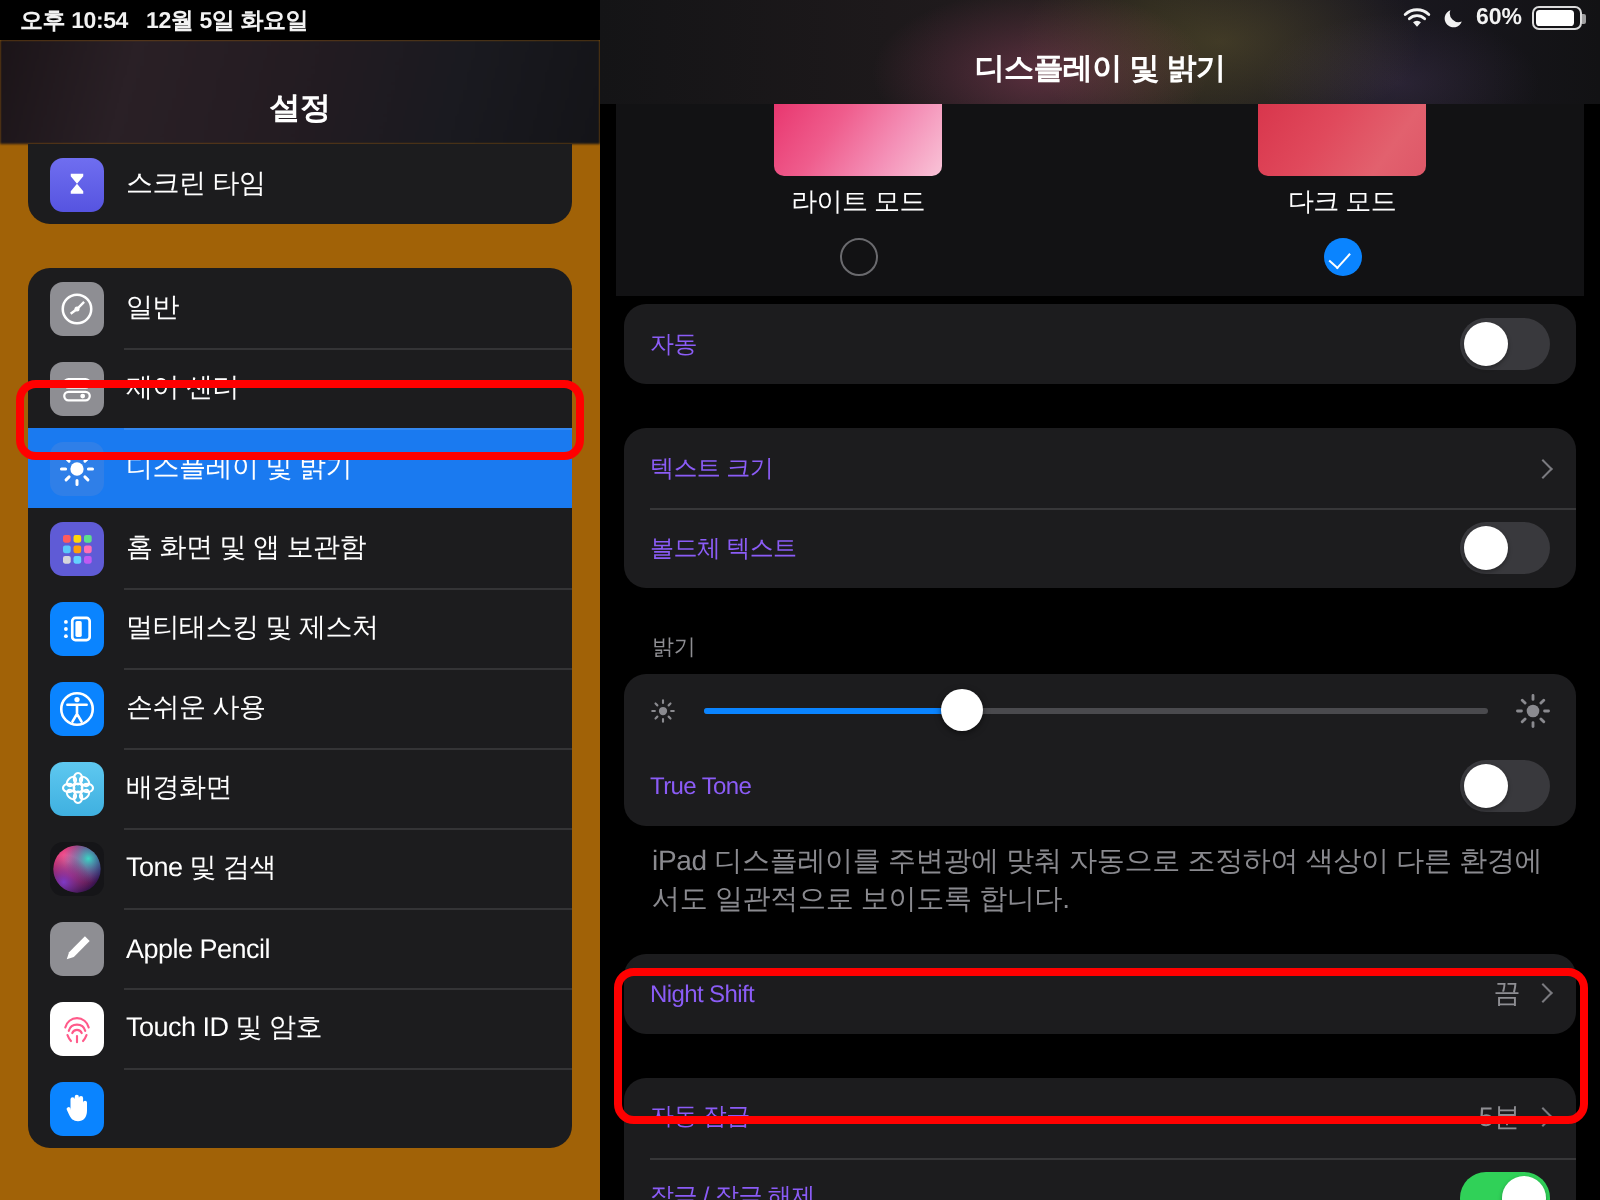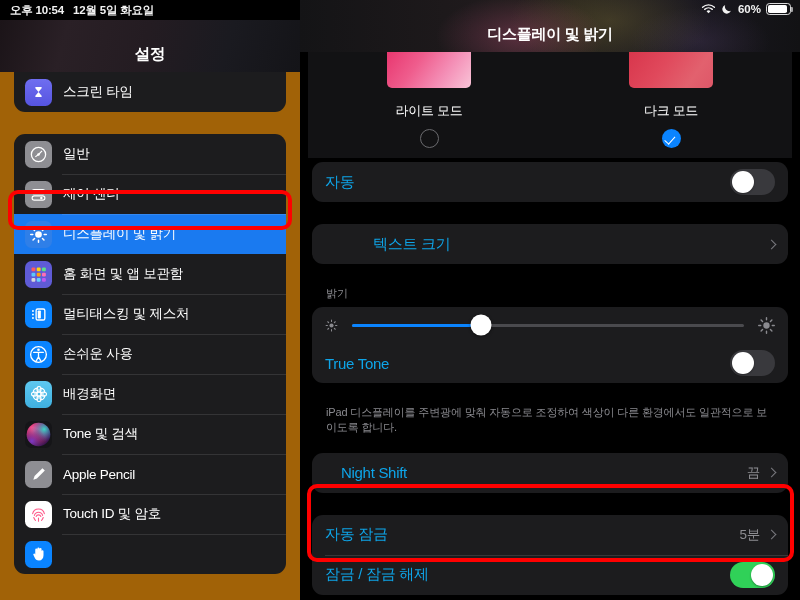--- a/index.html
+++ b/index.html
@@ -112,21 +112,21 @@
     padding-top: 0; padding-bottom: 10px;
     display:flex; justify-content: space-around;
   }
   .mode { width: 110px; text-align:center; }
   .thumb {
     width: 84px; height: 36px; margin: 0 auto;
     border-radius: 0 0 5px 5px;
   }
   .thumb.light { background: linear-gradient(125deg,#e8376f 0%, #ef5d8d 35%, #f490b7 68%, #f9c4d8 100%); }
   .thumb.dark  { background: linear-gradient(125deg,#d8364c 0%, #e0495c 40%, #e2616e 75%, #de5768 100%); }
-  .mode-label { font-size:13px; color:#fff; margin-top:14px; letter-spacing:-0.3px; }
+  .mode-label { font-size:13px; color:#fff; margin-top:4px; letter-spacing:-0.3px; }
   .radio {
     width:19px; height:19px; border-radius:50%; margin: 9px auto 0 auto;
     border:1.6px solid #6a6a6e; box-sizing:border-box;
   }
   .radio.on { border:none; background:#0a84ff; position:relative; }
   .radio.on::after{
     content:''; position:absolute; left:5px; top:4.5px;
     width:5px; height:8.5px; border:solid #fff; border-width:0 1.9px 1.9px 0;
     transform: rotate(42deg);
   }
@@ -137,21 +137,21 @@
   }
   .mrow {
     position:relative; display:flex; align-items:center;
     height: 38px; padding: 0 13px;
   }
   .mrow + .mrow::before {
     content:''; position:absolute; left:13px; right:0; top:0; height:1px;
     background: rgba(255,255,255,0.12);
   }
   .mrow.tall { height: 40px; }
-  .mlabel { font-size:15px; color:#0ea5e9; letter-spacing:-0.3px; }
+  .mlabel { font-size:12px; color:#8b5cf6; letter-spacing:-0.3px; }
   .mspacer { flex:1; }
   .mvalue { font-size:13.5px; color:#8e8e93; margin-right:8px; letter-spacing:-0.2px; }
   .chev { width:7px; height:7px; border:solid #7a7a7f; border-width:0 1.6px 1.6px 0;
           transform: rotate(-45deg); display:inline-block; }
 
   
   .sw {
     width: 45px; height: 26px; border-radius: 13px; position:relative;
     background:#39393d; flex:0 0 45px;
   }
@@ -160,21 +160,21 @@
     position:absolute; top:2px; left:2px; width:22px; height:22px;
     border-radius:50%; background:#fff; display:block;
     box-shadow: 0 1px 2px rgba(0,0,0,0.35);
   }
   .sw.on i { left: 21px; }
 
   .sec-label {
     font-size:11px; color:#8e8e93; margin: 0 0 6px 26px; letter-spacing:-0.1px;
   }
   .foot {
-    font-size:11px; color:#8a8a8f; margin: 22px 26px 0 26px;
+    font-size:14px; color:#8a8a8f; margin: 8px 26px 0 26px;
     line-height:1.35; letter-spacing:-0.15px;
   }
 
   
   .brow { position:relative; display:flex; align-items:center; height:36px; padding:0 12px; }
   .track {
     flex:1; height:3px; background:#4a4a4e; border-radius:2px;
     margin:0 13px; position:relative;
   }
   .track .fill {
@@ -402,25 +402,32 @@
       <div class="card" style="margin-top:4px;">
         <div class="mrow tall">
           <span class="mlabel">자동</span>
           <span class="mspacer"></span>
           <span class="sw">
               <i></i>
             </span>
         </div>
       </div>
 
-      <div class="card" style="margin-top:22px;padding-left:48px;">
+      <div class="card" style="margin-top:22px;">
         <div class="mrow tall">
           <span class="mlabel">텍스트 크기</span>
           <span class="mspacer"></span>
           <span class="chev"></span>
+        </div>
+        <div class="mrow tall">
+          <span class="mlabel">볼드체 텍스트</span>
+          <span class="mspacer"></span>
+          <span class="sw">
+              <i></i>
+            </span>
         </div>
       </div>
 
       <div style="margin-top:22px;">
         <div class="sec-label">밝기</div>
         <div class="card">
           <div class="brow">
             <span>
               <svg width="15" height="15" viewBox="0 0 24 24">
                 <circle cx="12" cy="12" r="3.3" fill="#8a8a8f"></circle>
@@ -446,21 +453,21 @@
             <span class="mlabel">True Tone</span>
             <span class="mspacer"></span>
             <span class="sw">
                 <i></i>
               </span>
           </div>
         </div>
         <div class="foot">iPad 디스플레이를 주변광에 맞춰 자동으로 조정하여 색상이 다른 환경에서도 일관적으로 보이도록 합니다.</div>
       </div>
 
-      <div class="card" style="margin-top:18px;padding-left:16px;">
+      <div class="card" style="margin-top:18px;">
         <div class="mrow tall">
           <span class="mlabel">Night Shift</span>
           <span class="mspacer"></span>
           <span class="mvalue">끔</span>
           <span class="chev"></span>
         </div>
       </div>
 
       <div class="card" style="margin-top:22px;">
         <div class="mrow tall">

